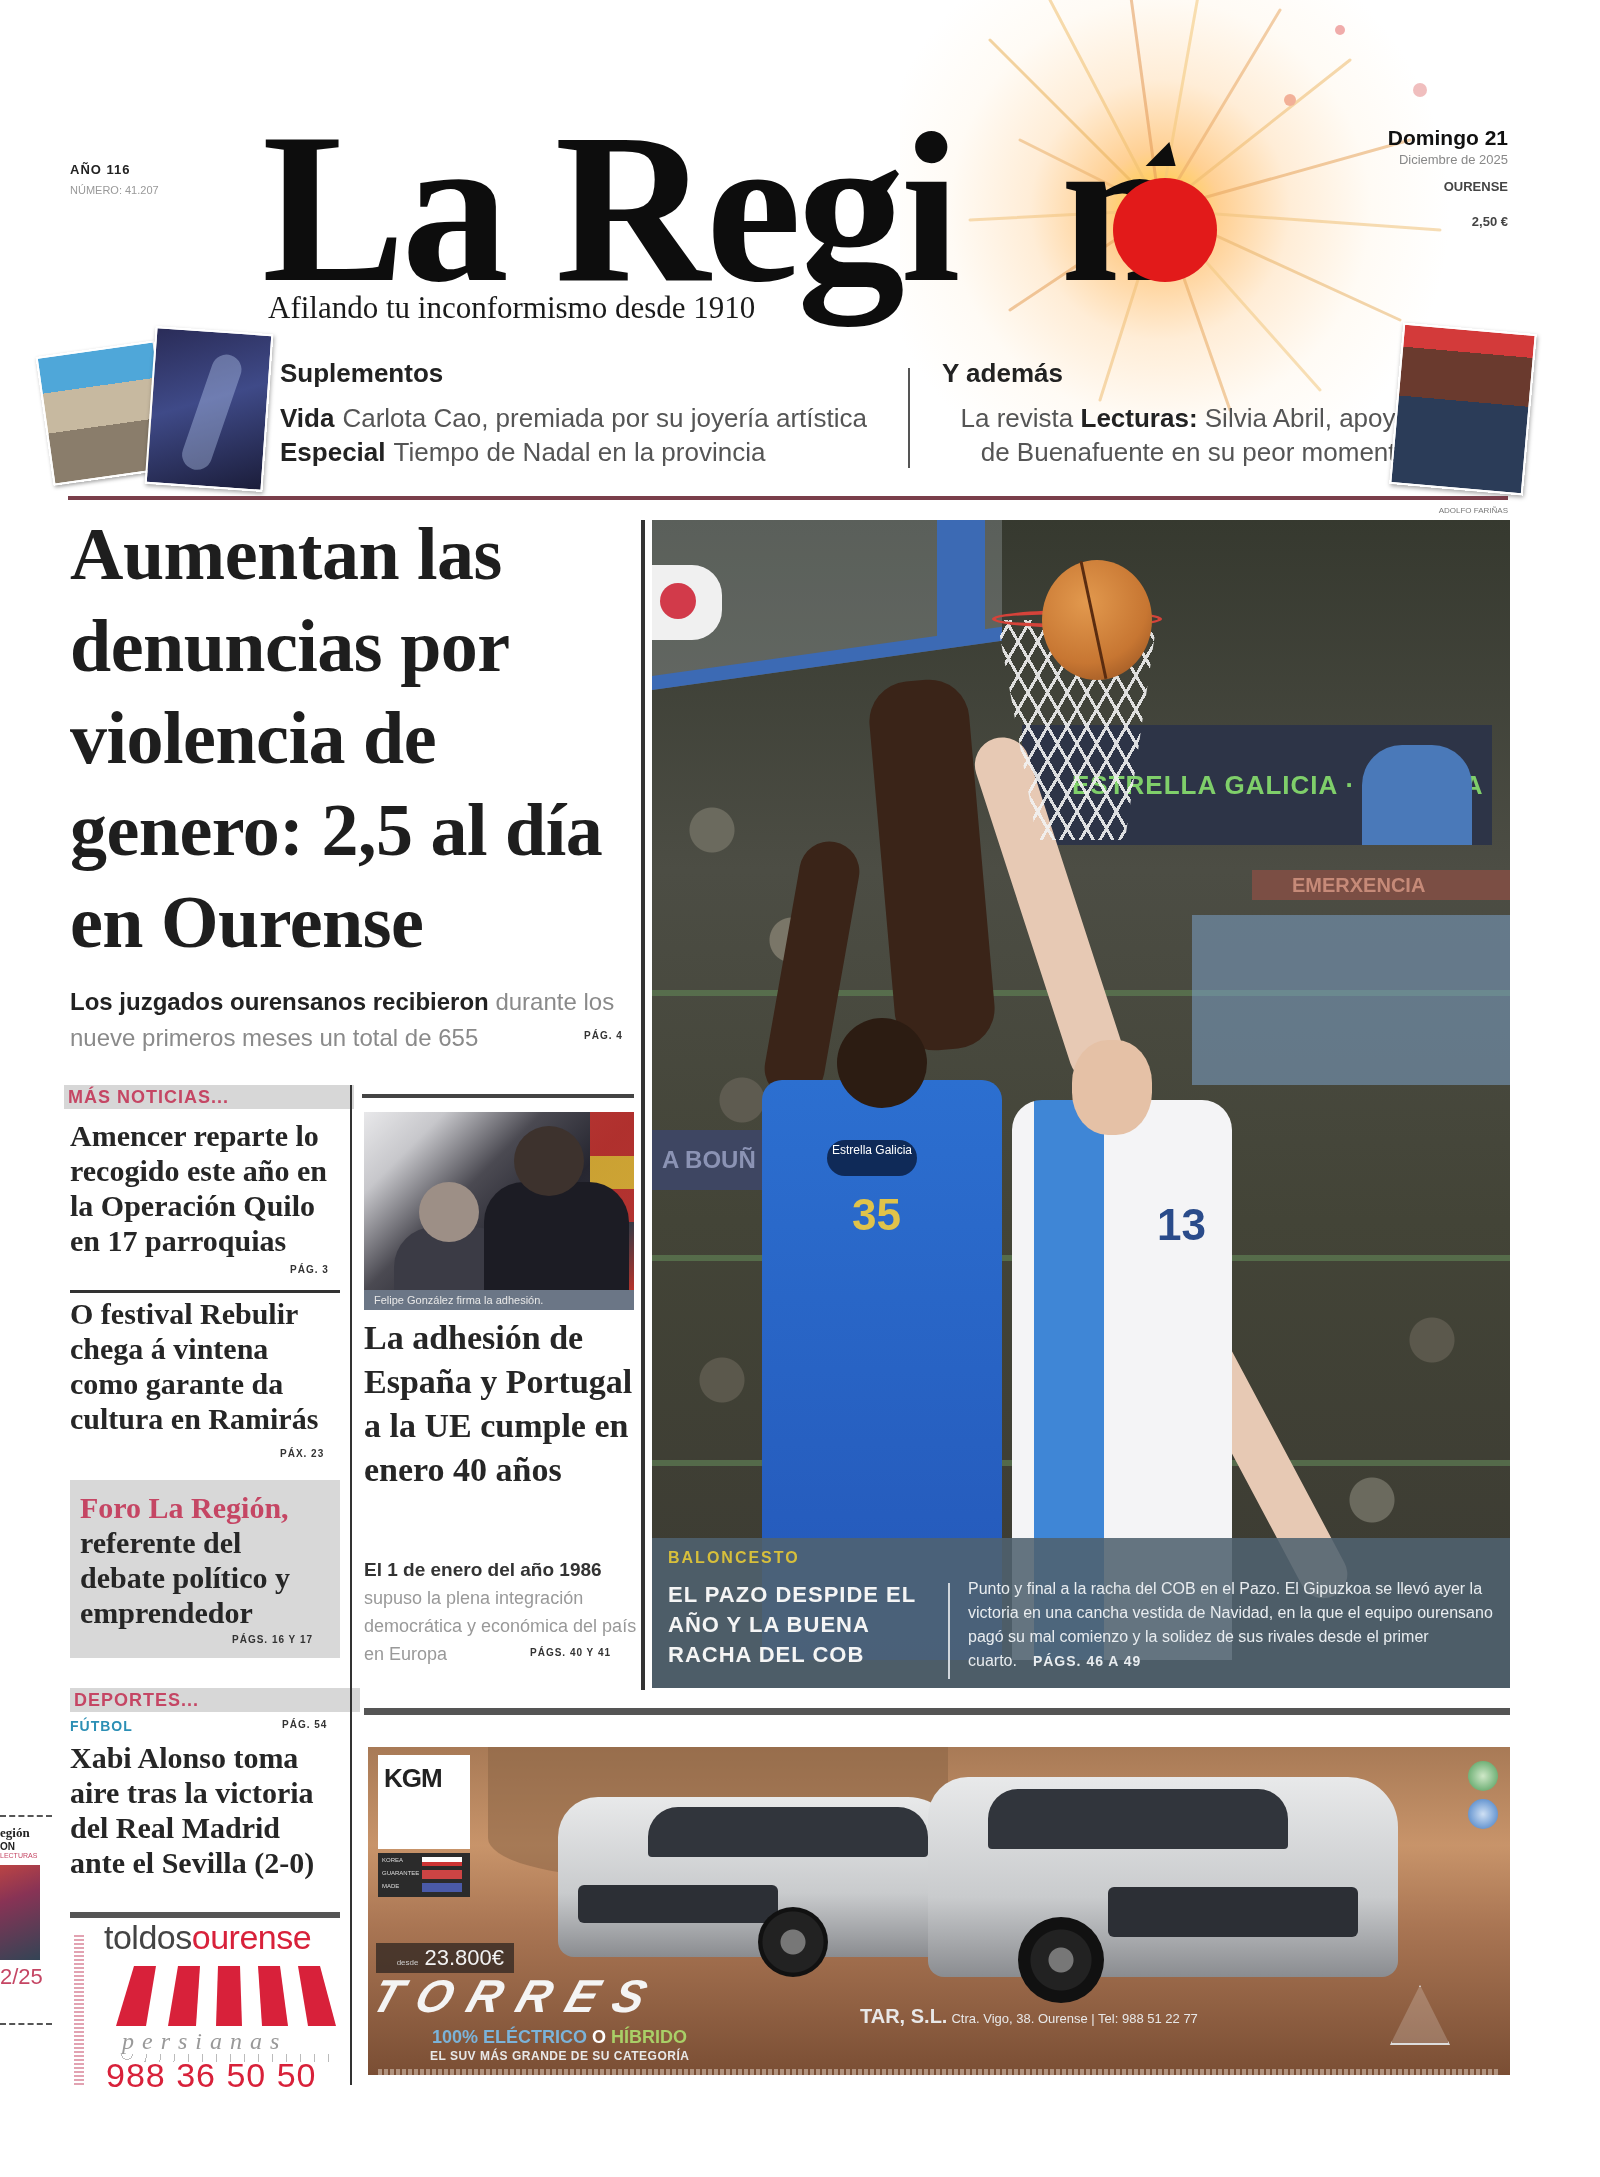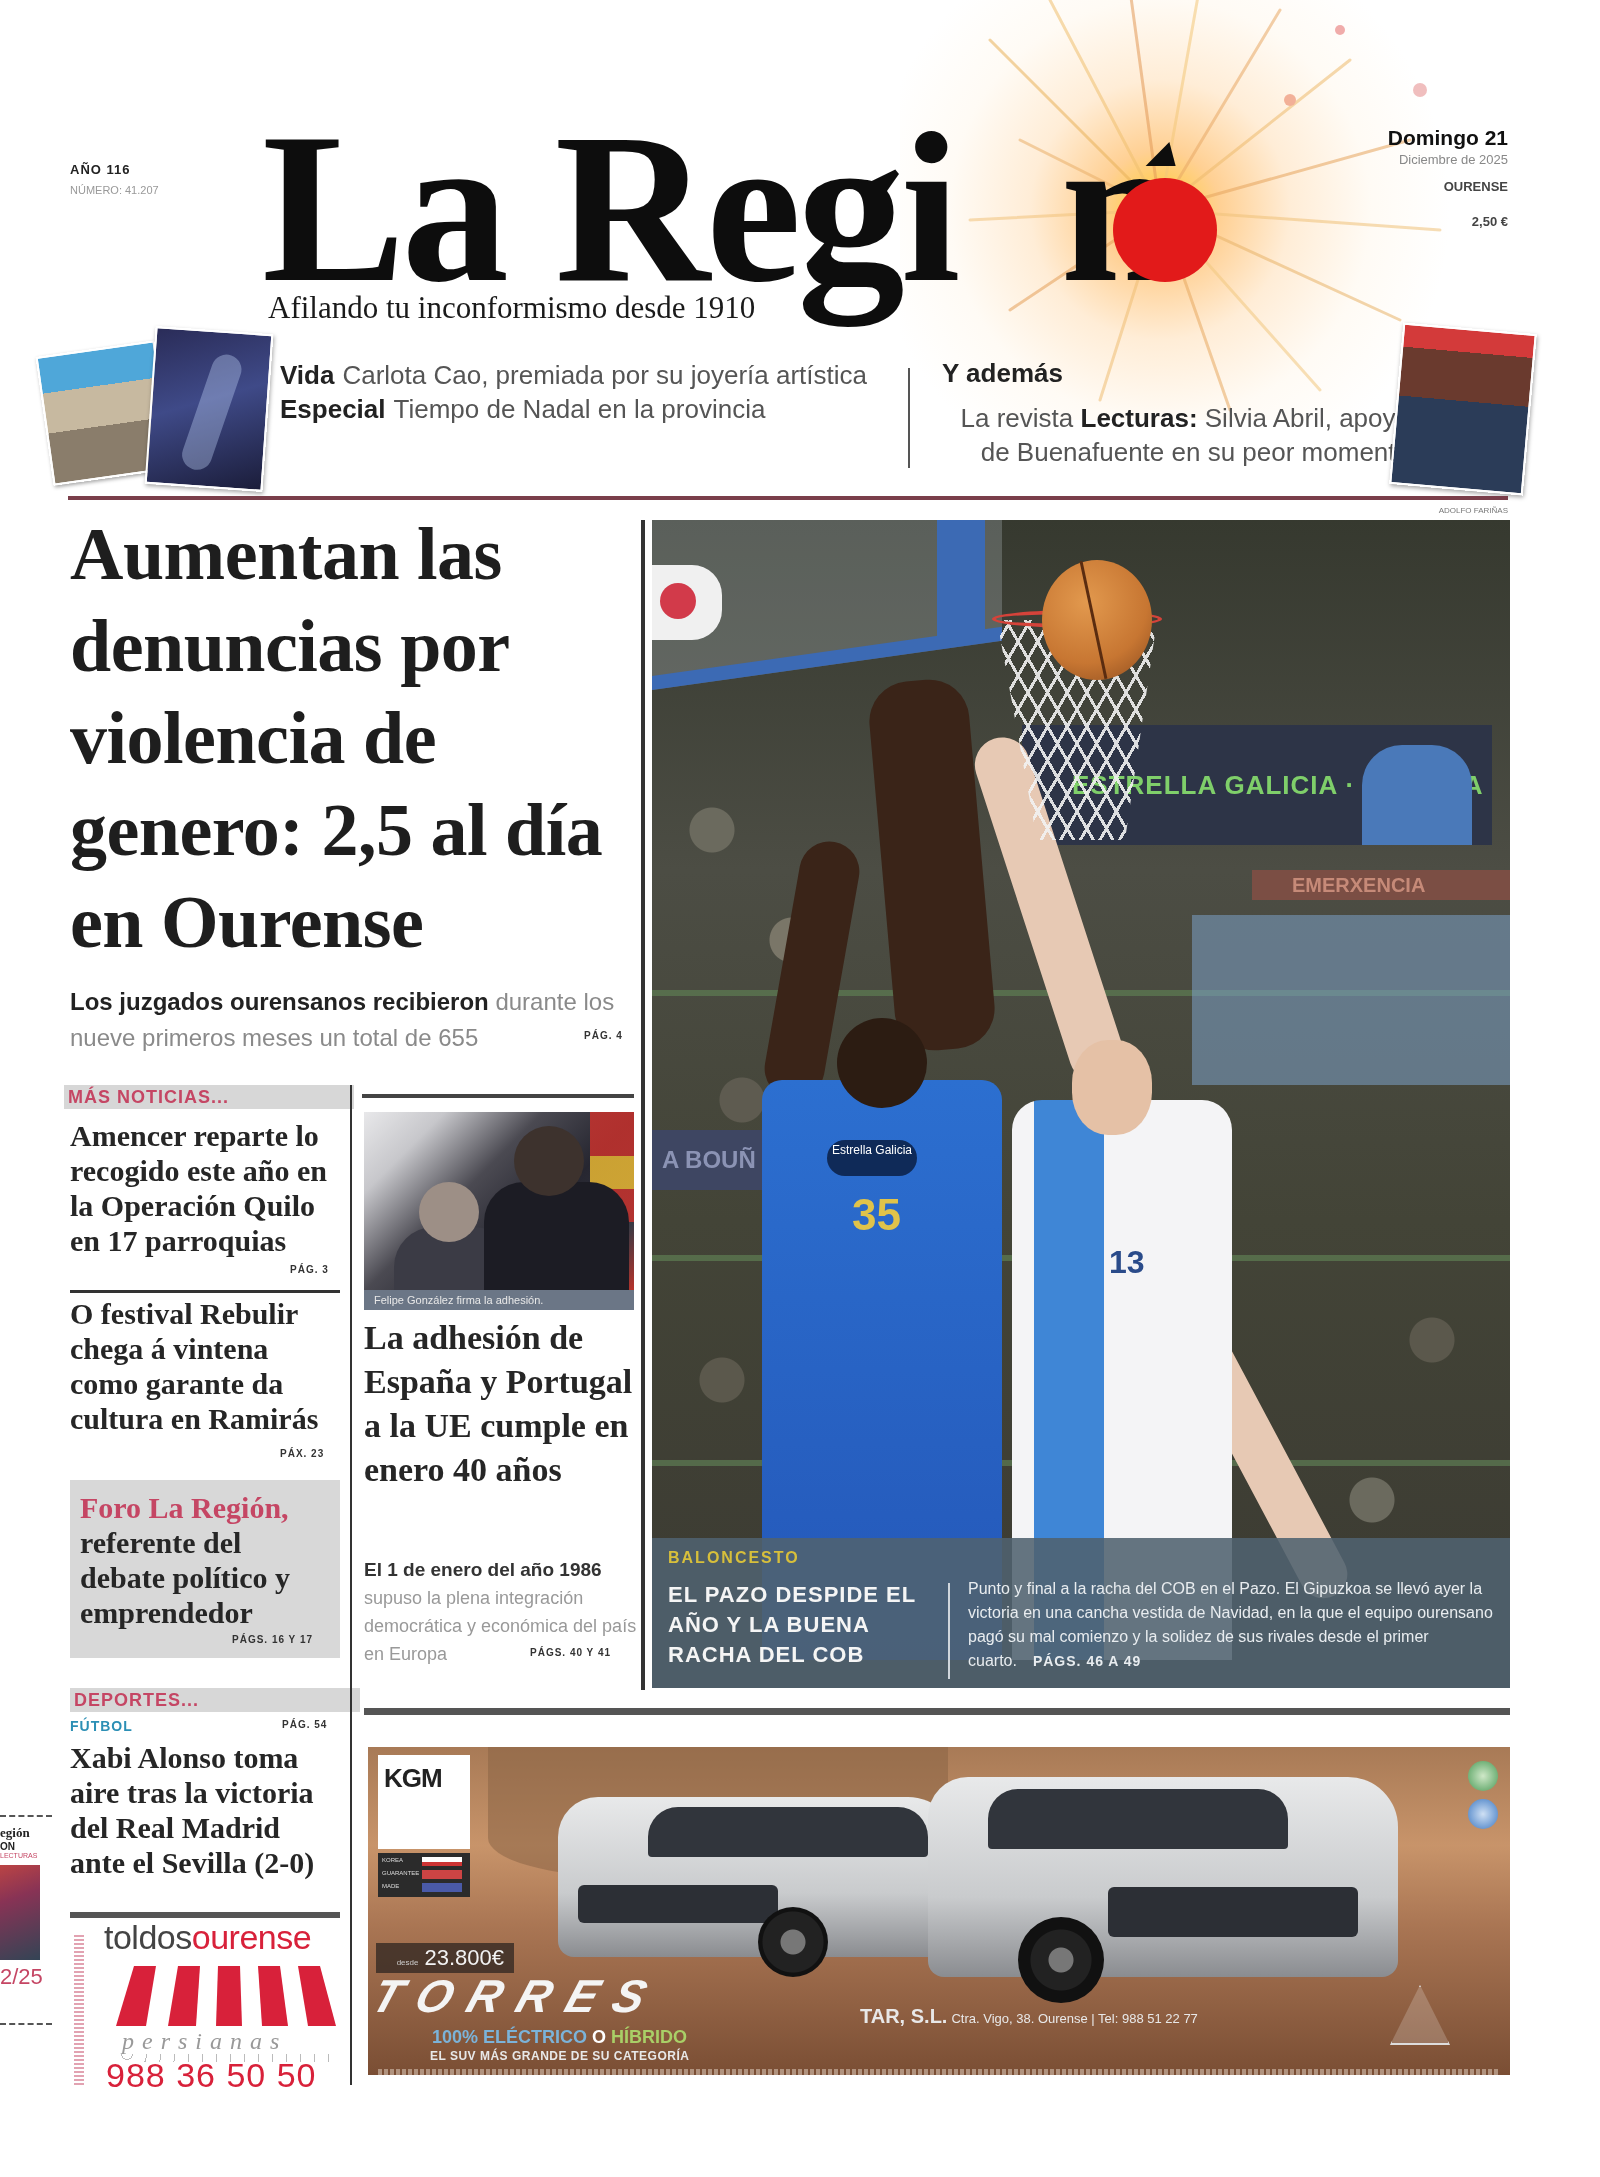--- a/index.html
+++ b/index.html
@@ -143,21 +143,21 @@
   .hero .ball::after { content: ""; position: absolute; left: 50px; top: 0; width: 3px; height: 120px; background: #5a2c10; transform: rotate(-12deg); }
   .hero .p1-arms { position: absolute; left: 230px; top: 160px; width: 100px; height: 370px; background: #3a2418; border-radius: 40px; transform: rotate(-5deg); }
   .hero .p1-arm2 { position: absolute; left: 130px; top: 320px; width: 60px; height: 260px; background: #3a2418; border-radius: 30px; transform: rotate(10deg); }
   .hero .p1-head { position: absolute; left: 185px; top: 498px; width: 90px; height: 90px; border-radius: 50%; background: #2c1c12; }
   .hero .p1-body { position: absolute; left: 110px; top: 560px; width: 240px; height: 580px; background: linear-gradient(180deg, #2c6fd0 0%, #2457b8 100%); border-radius: 20px 20px 0 0; }
   .hero .p1-num { position: absolute; left: 200px; top: 670px; font-size: 44px; font-weight: bold; color: #e0c34a; }
   .hero .p1-sponsor { position: absolute; left: 175px; top: 620px; width: 90px; height: 36px; border-radius: 18px; background: #0f2a58; color: #fff; font-size: 12px; text-align: center; line-height: 16px; padding-top: 2px; }
   .hero .p2-arm { position: absolute; left: 370px; top: 210px; width: 55px; height: 360px; background: #e7c9b4; border-radius: 30px; transform: rotate(-18deg); }
   .hero .p2-head { position: absolute; left: 420px; top: 520px; width: 80px; height: 95px; border-radius: 45%; background: #e5c1a6; }
   .hero .p2-body { position: absolute; left: 360px; top: 580px; width: 220px; height: 560px; background: linear-gradient(90deg, #f4f4f6 0 10%, #3f86d6 10% 42%, #f4f4f6 42% 100%); border-radius: 30px 30px 0 0; }
-  .hero .p2-num { position: absolute; left: 457px; top: 680px; font-size: 32px; font-weight: bold; color: #2a4b8a; margin-top: 44px; }
+  .hero .p2-num { position: absolute; left: 505px; top: 680px; font-size: 44px; font-weight: bold; color: #2a4b8a; }
   .hero .p2-arm2 { position: absolute; left: 560px; top: 680px; width: 48px; height: 420px; background: #e7c9b4; border-radius: 24px; transform: rotate(-28deg); }
 
   .hero-caption { left: 652px; top: 1538px; width: 858px; height: 150px; background: rgba(80,98,112,0.88); }
   .hero-kicker { left: 668px; top: 1549px; font-size: 16px; font-weight: bold; color: #d7bf3b; letter-spacing: 2px; }
   .hero-title { left: 668px; top: 1580px; width: 270px; font-size: 22px; line-height: 30px; font-weight: bold; color: #f5f5f5; letter-spacing: 1px; }
   .hero-divider { left: 948px; top: 1583px; width: 2px; height: 96px; background: #d0d6dc; }
   .hero-text { left: 968px; top: 1577px; width: 530px; font-size: 16px; line-height: 24px; color: #e8ecef; }
   .hero-pg { font-weight: bold; letter-spacing: 1px; margin-left: 16px; font-size: 14px; }
 
   
@@ -231,20 +231,21 @@
 <div class="abs date-block sans">
   <div class="day">Domingo  21</div>
   <div class="month">Diciembre de 2025</div>
   <div class="city">OURENSE</div>
   <div class="price">2,50 €</div>
 </div>
 
 <div class="abs supp-thumb supp-thumb-1"></div>
 <div class="abs supp-thumb supp-thumb-2"></div>
 <div class="abs supp-section sans">
+  <div class="supp-heading">Suplementos</div>
   <div class="supp-line">
     <b>Vida</b><span>Carlota Cao, premiada por su joyería artística</span>
   </div>
   <div class="supp-line">
     <b>Especial</b><span>Tiempo de Nadal en la provincia</span>
   </div>
 </div>
 <div class="abs supp-divider"></div>
 <div class="abs ademas sans">
   <div class="supp-heading">Y además</div>

